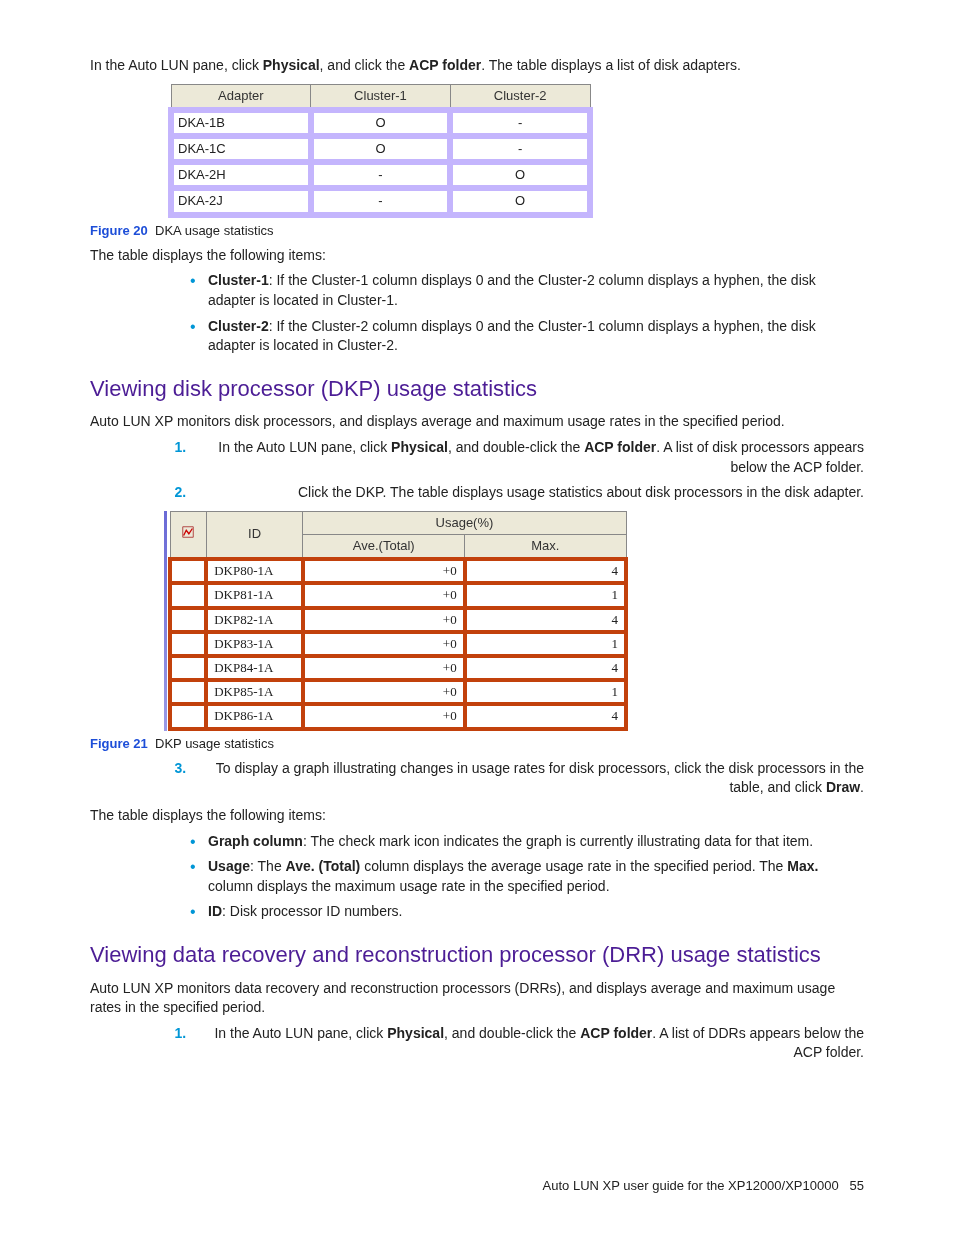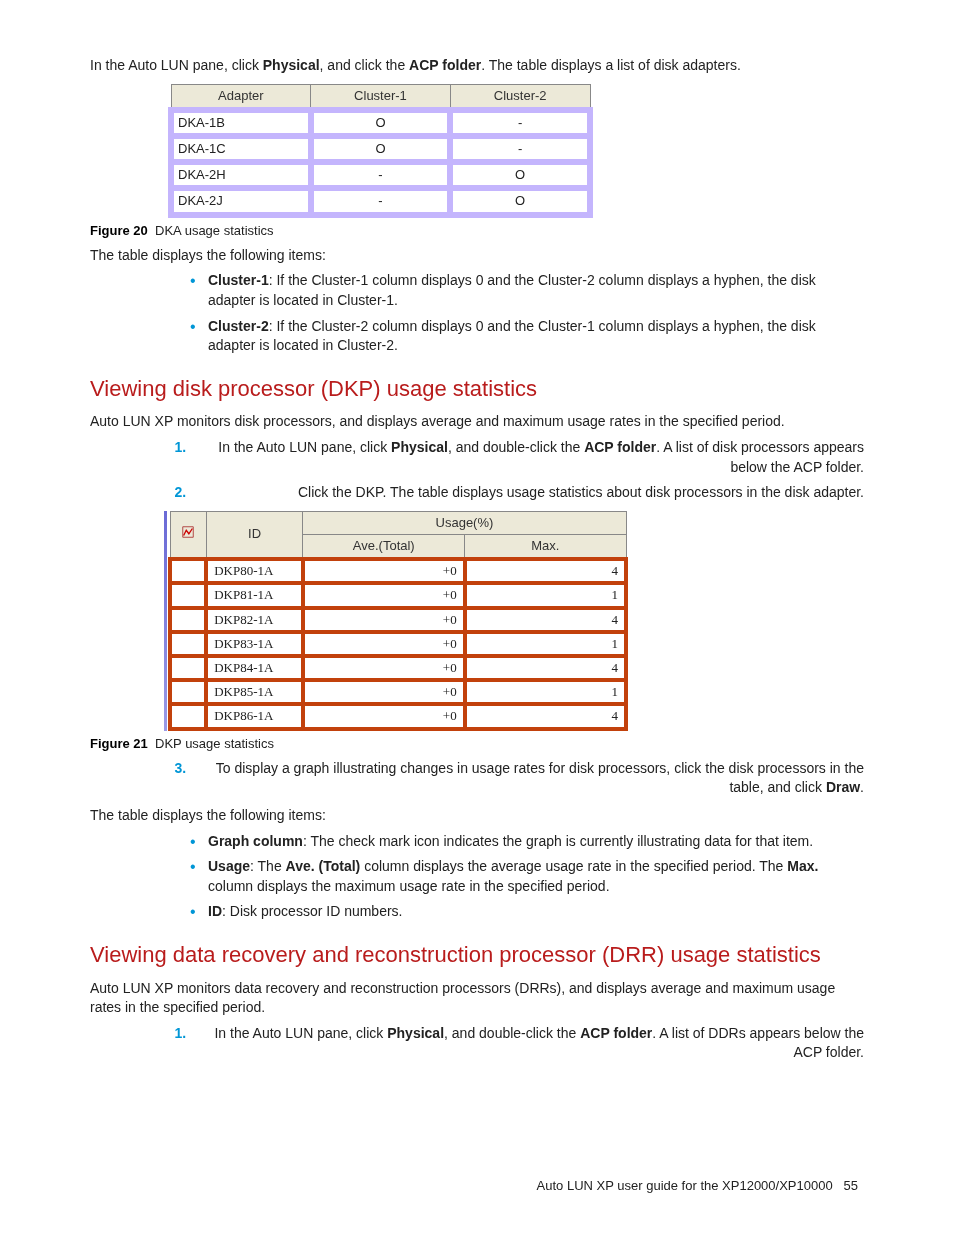--- a/index.html
+++ b/index.html
@@ -10,40 +10,40 @@
     padding: 50px 90px 40px 90px;
     width: 954px;
     box-sizing: border-box;
     line-height: 1.4;
   }
   .indent { }
   p { margin: 6px 0; }
   .intro-para { margin-bottom: 8px; }
   b { font-weight: bold; }
   h2 {
-    color: #b91c1c;
+    color: #4c1d95;
     font-weight: normal;
     font-size: 22px;
     margin: 18px 0 8px 0;
   }
   ol { margin: 4px 0 8px 0; padding-left: 100px; text-align: right; }
   ol li { margin: 6px 0; padding-left: 4px; }
   ol li::marker { color: #0096d6; font-weight: bold; }
   ul { list-style: none; margin: 4px 0 10px 0; padding-left: 100px; }
   ul li { margin: 6px 0; position: relative; padding-left: 18px; }
   ul li::before {
     content: "•";
     color: #0096d6;
     position: absolute;
     left: 0;
     font-size: 16px;
     top: -1px;
   }
   .figcap { font-size: 13px; margin: 4px 0 6px 0; }
-  .figcap .fignum { color: #000000; font-weight: bold; margin-top: 24px; }
+  .figcap .fignum { color: #1d4ed8; font-weight: bold; margin-top: 24px; }
   table.dka {
     border-collapse: collapse;
     width: 425px;
     font-size: 13px;
   }
   table.dka th {
     background: #ece9d8;
     font-weight: normal;
     color: #333;
     border: 1px solid #888;
@@ -77,21 +77,21 @@
     position: absolute;
     left: -4px; top: 0; bottom: 0; width: 3px;
     background: linear-gradient(#6a6ad6, #9a9ae6);
   }
   .check-icon {
     width: 14px; height: 14px; display: inline-block;
   }
   .footer {
     position: absolute;
     bottom: 40px;
-    right: 96px;
+    right: 90px;
     font-size: 13px;
   }
   .r { text-align: right; }
   .idcol { width: 90px; }
   .iconcol { width: 28px; }
 </style>
 </head>
 <body>
 
 <p class="indent intro-para">

